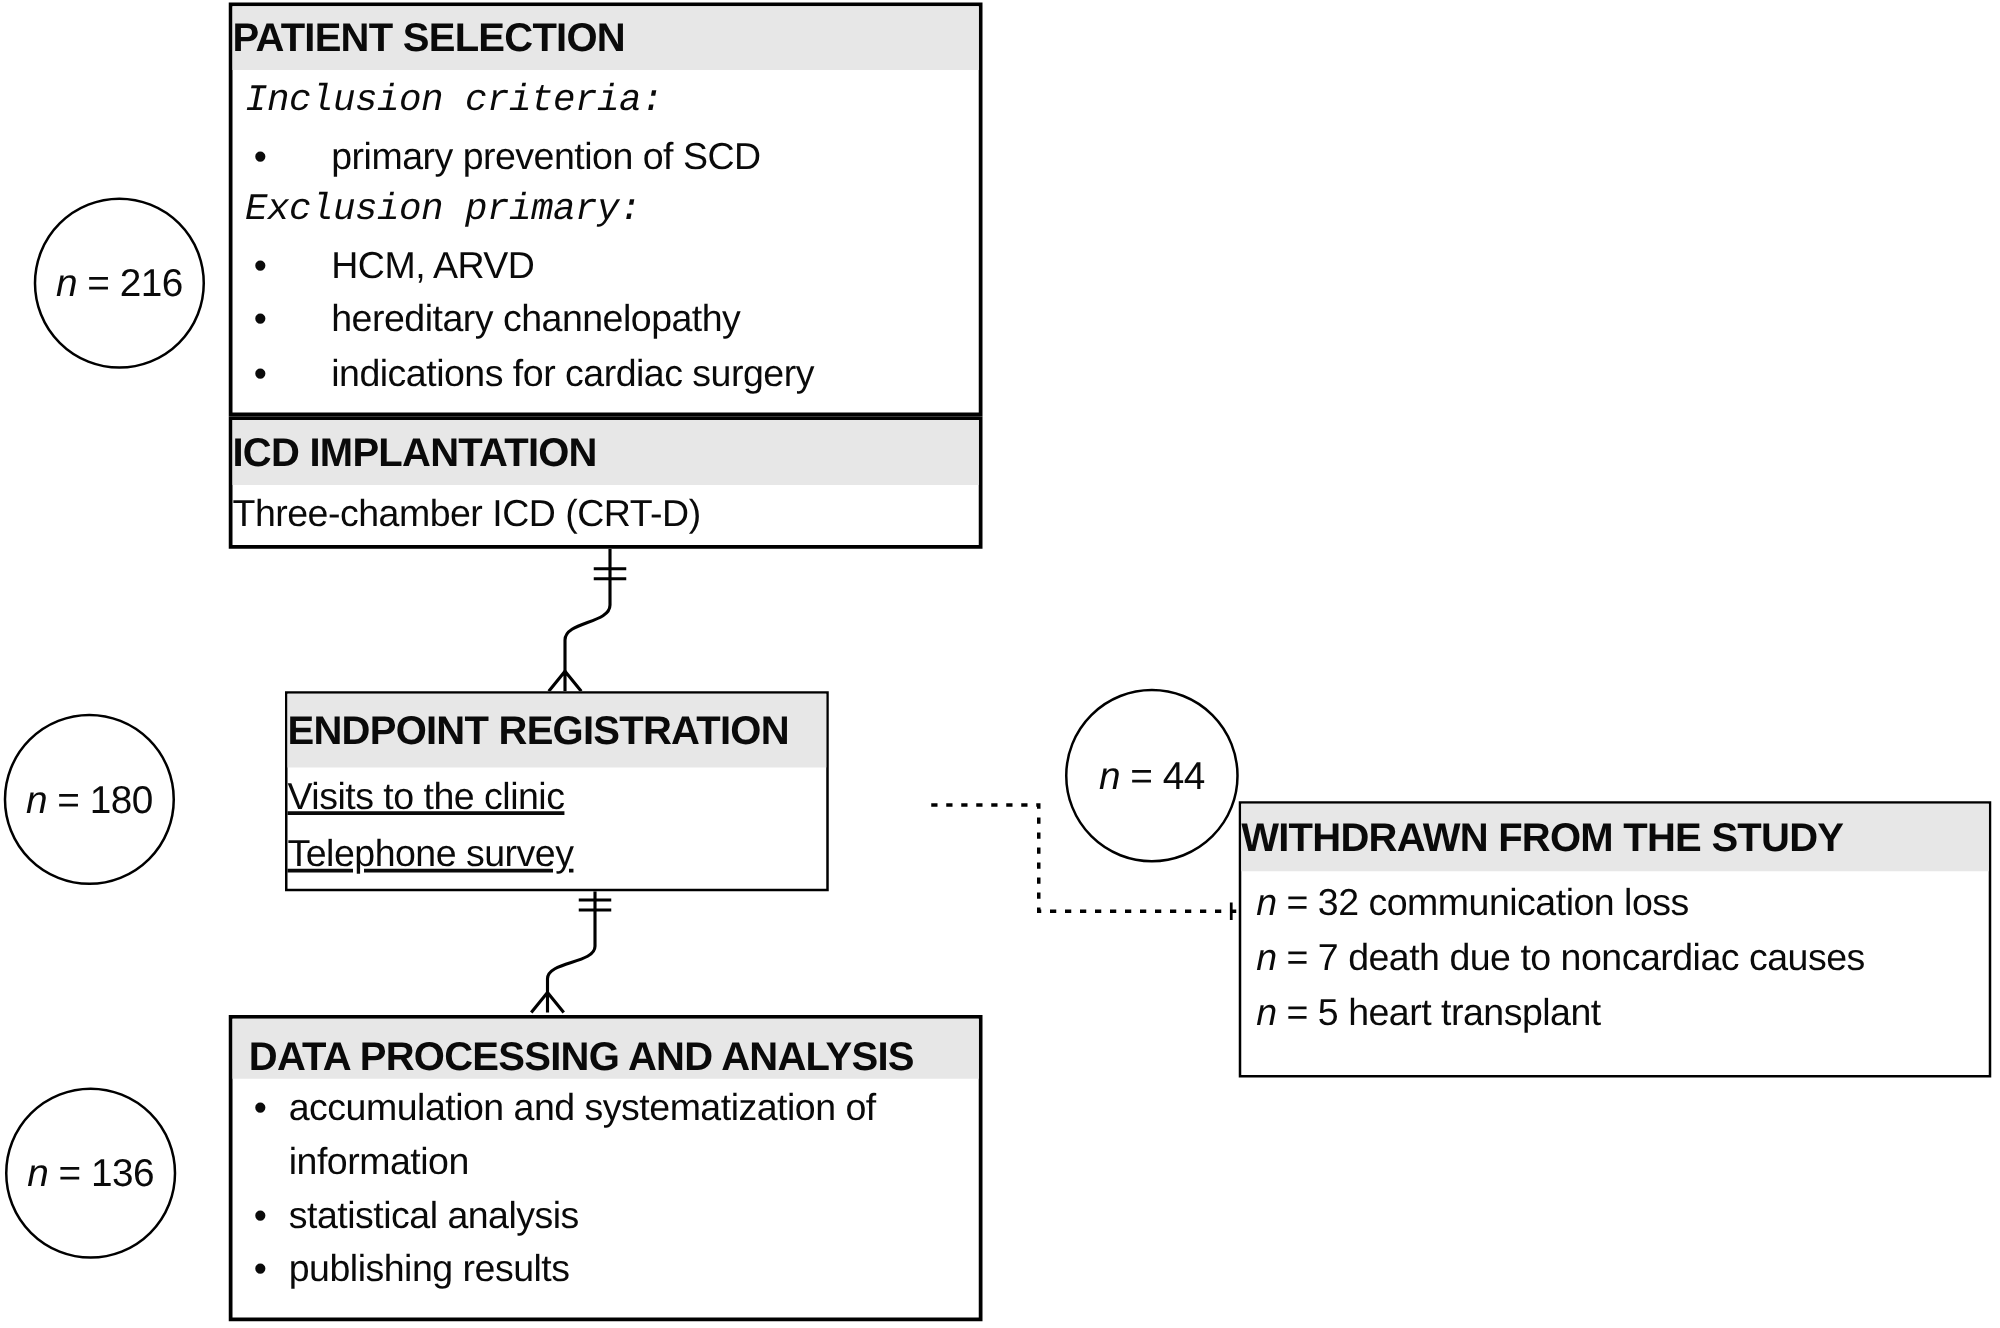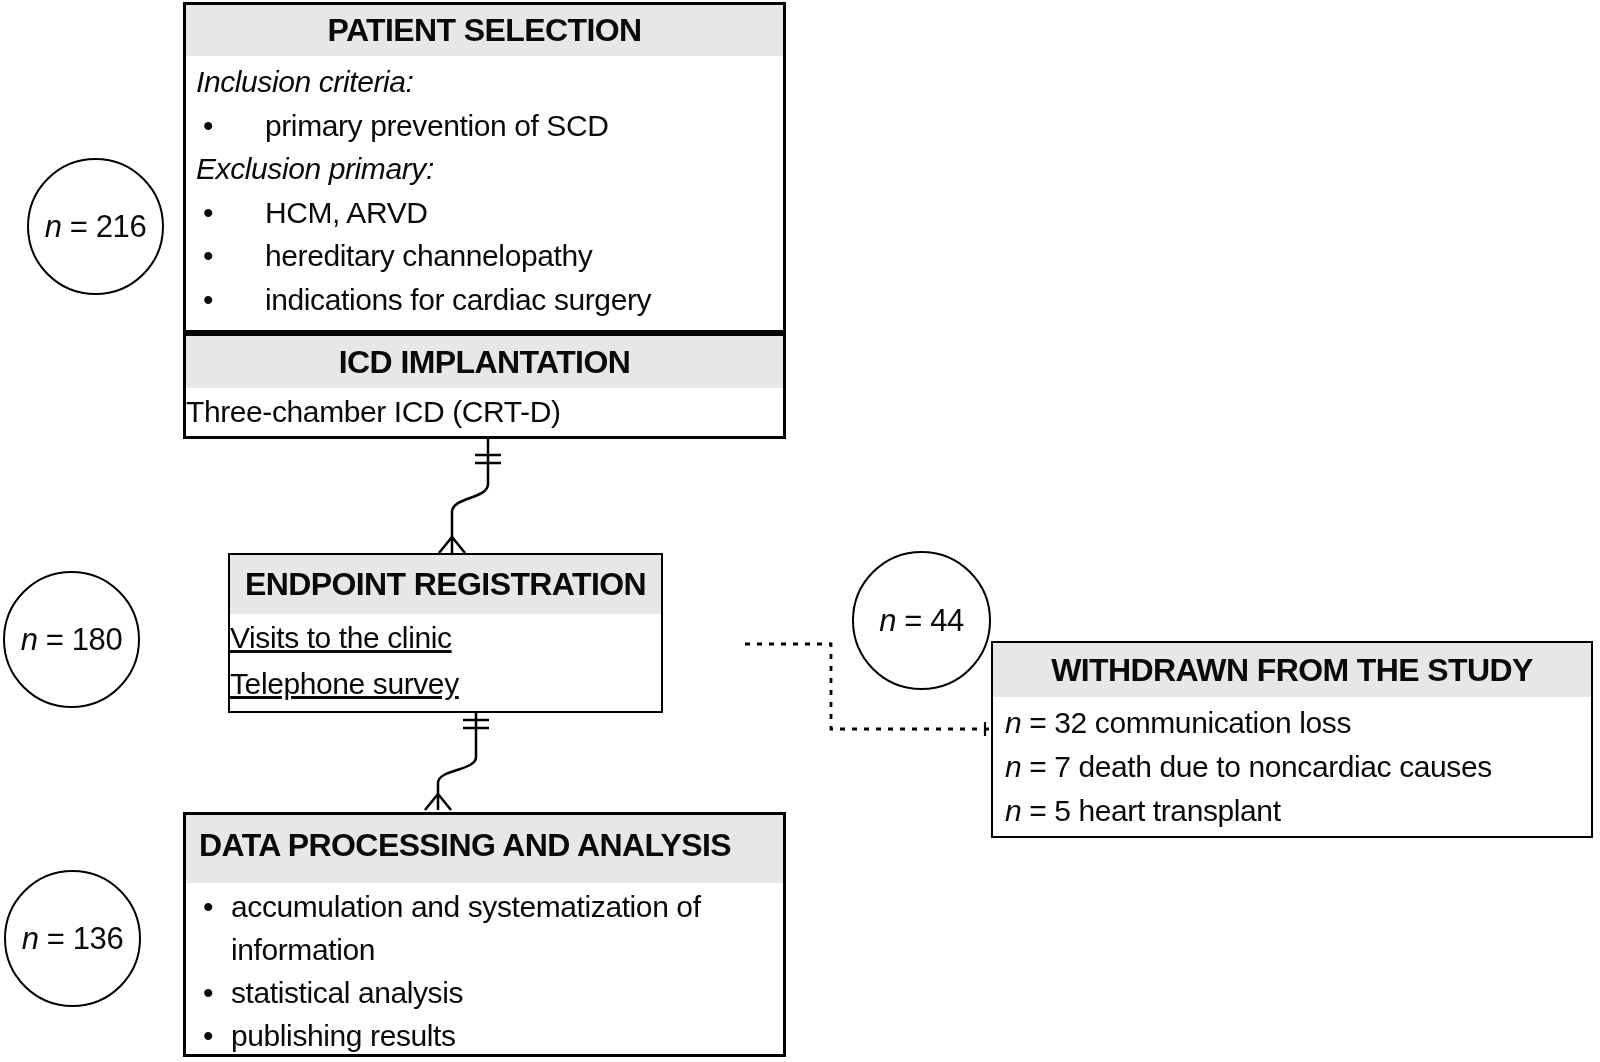--- a/index.html
+++ b/index.html
@@ -5,26 +5,26 @@
   html,body { margin:0; padding:0; background:#ffffff; }
   .canvas {
     position:relative; width:1600px; height:1062px; background:#ffffff;
     font-family:"Liberation Sans", sans-serif; color:#0a0a0a;
     letter-spacing:-0.4px; overflow:hidden;
   }
   .wires { position:absolute; left:0; top:0; }
   .box { position:absolute; background:#ffffff; border:3px solid #000; box-sizing:border-box; }
   .box.thin { border-width:2px; }
   .hdr {
-    background:#e7e7e7; font-weight:bold; font-size:32px; text-align:center;
+    background:#e7e7e7; font-weight:bold; font-size:32px; text-align:left;
     letter-spacing:-0.6px; white-space:nowrap; overflow:hidden;
   }
   .hdr.left { text-align:left; padding-left:13px; }
   .bodytext { font-size:30px; }
-  .p-label { padding-left:10px; font-style:italic; }
+  .p-label { padding-left:10px; font-style:italic;font-family:Liberation Mono, monospace; }
   .brow { display:flex; align-items:baseline; }
   .brow .dot { flex:0 0 auto; text-align:left; }
   .dot.w62 { width:62px; padding-left:17px; box-sizing:content-box; }
   .dot.w28 { width:28px; padding-left:17px; box-sizing:content-box; }
   .brow .btext { flex:1 1 auto; padding-right:18px; }
   .circle {
     position:absolute; border:2.5px solid #000; border-radius:50%; background:#ffffff;
     display:flex; align-items:center; justify-content:center;
     font-size:31px; box-sizing:border-box; white-space:pre;
   }
@@ -83,31 +83,31 @@
   </div>
 
   <div class="box thin" style="left:228px; top:553px; width:435px; height:160px;">
     <div class="hdr" style="height:59px; line-height:59px;">ENDPOINT REGISTRATION</div>
     <div class="bodytext centered" style="padding-top:1px; line-height:46px;text-decoration:underline;">
       <div>Visits to the clinic</div>
       <div>Telephone survey</div>
     </div>
   </div>
 
-  <div class="box thin" style="left:991px; top:641px; width:602px; height:197px;">
+  <div class="box thin" style="left:991px; top:641px; width:602px; height:221px;">
     <div class="hdr" style="height:54px; line-height:54px;">WITHDRAWN FROM THE STUDY</div>
     <div class="bodytext" style="padding:4px 8px 0 12px; line-height:44px;">
       <div><span class="it">n</span><span> = 32 communication loss</span></div>
       <div><span class="it">n</span><span> = 7 death due to noncardiac causes</span></div>
       <div><span class="it">n</span><span> = 5 heart transplant</span></div>
     </div>
   </div>
 
   <div class="box" style="left:183px; top:812px; width:603px; height:245px;">
-    <div class="hdr left" style="height:68px; line-height:60px;">DATA PROCESSING AND ANALYSIS</div>
+    <div class="hdr left" style="height:48px; line-height:60px;">DATA PROCESSING AND ANALYSIS</div>
     <div class="bodytext" style="padding-top:2px; line-height:43px;">
       <div class="brow">
         <span class="dot w28">•</span>
         <span class="btext">accumulation and systematization of information</span>
       </div>
       <div class="brow">
         <span class="dot w28">•</span>
         <span class="btext">statistical analysis</span>
       </div>
       <div class="brow">

